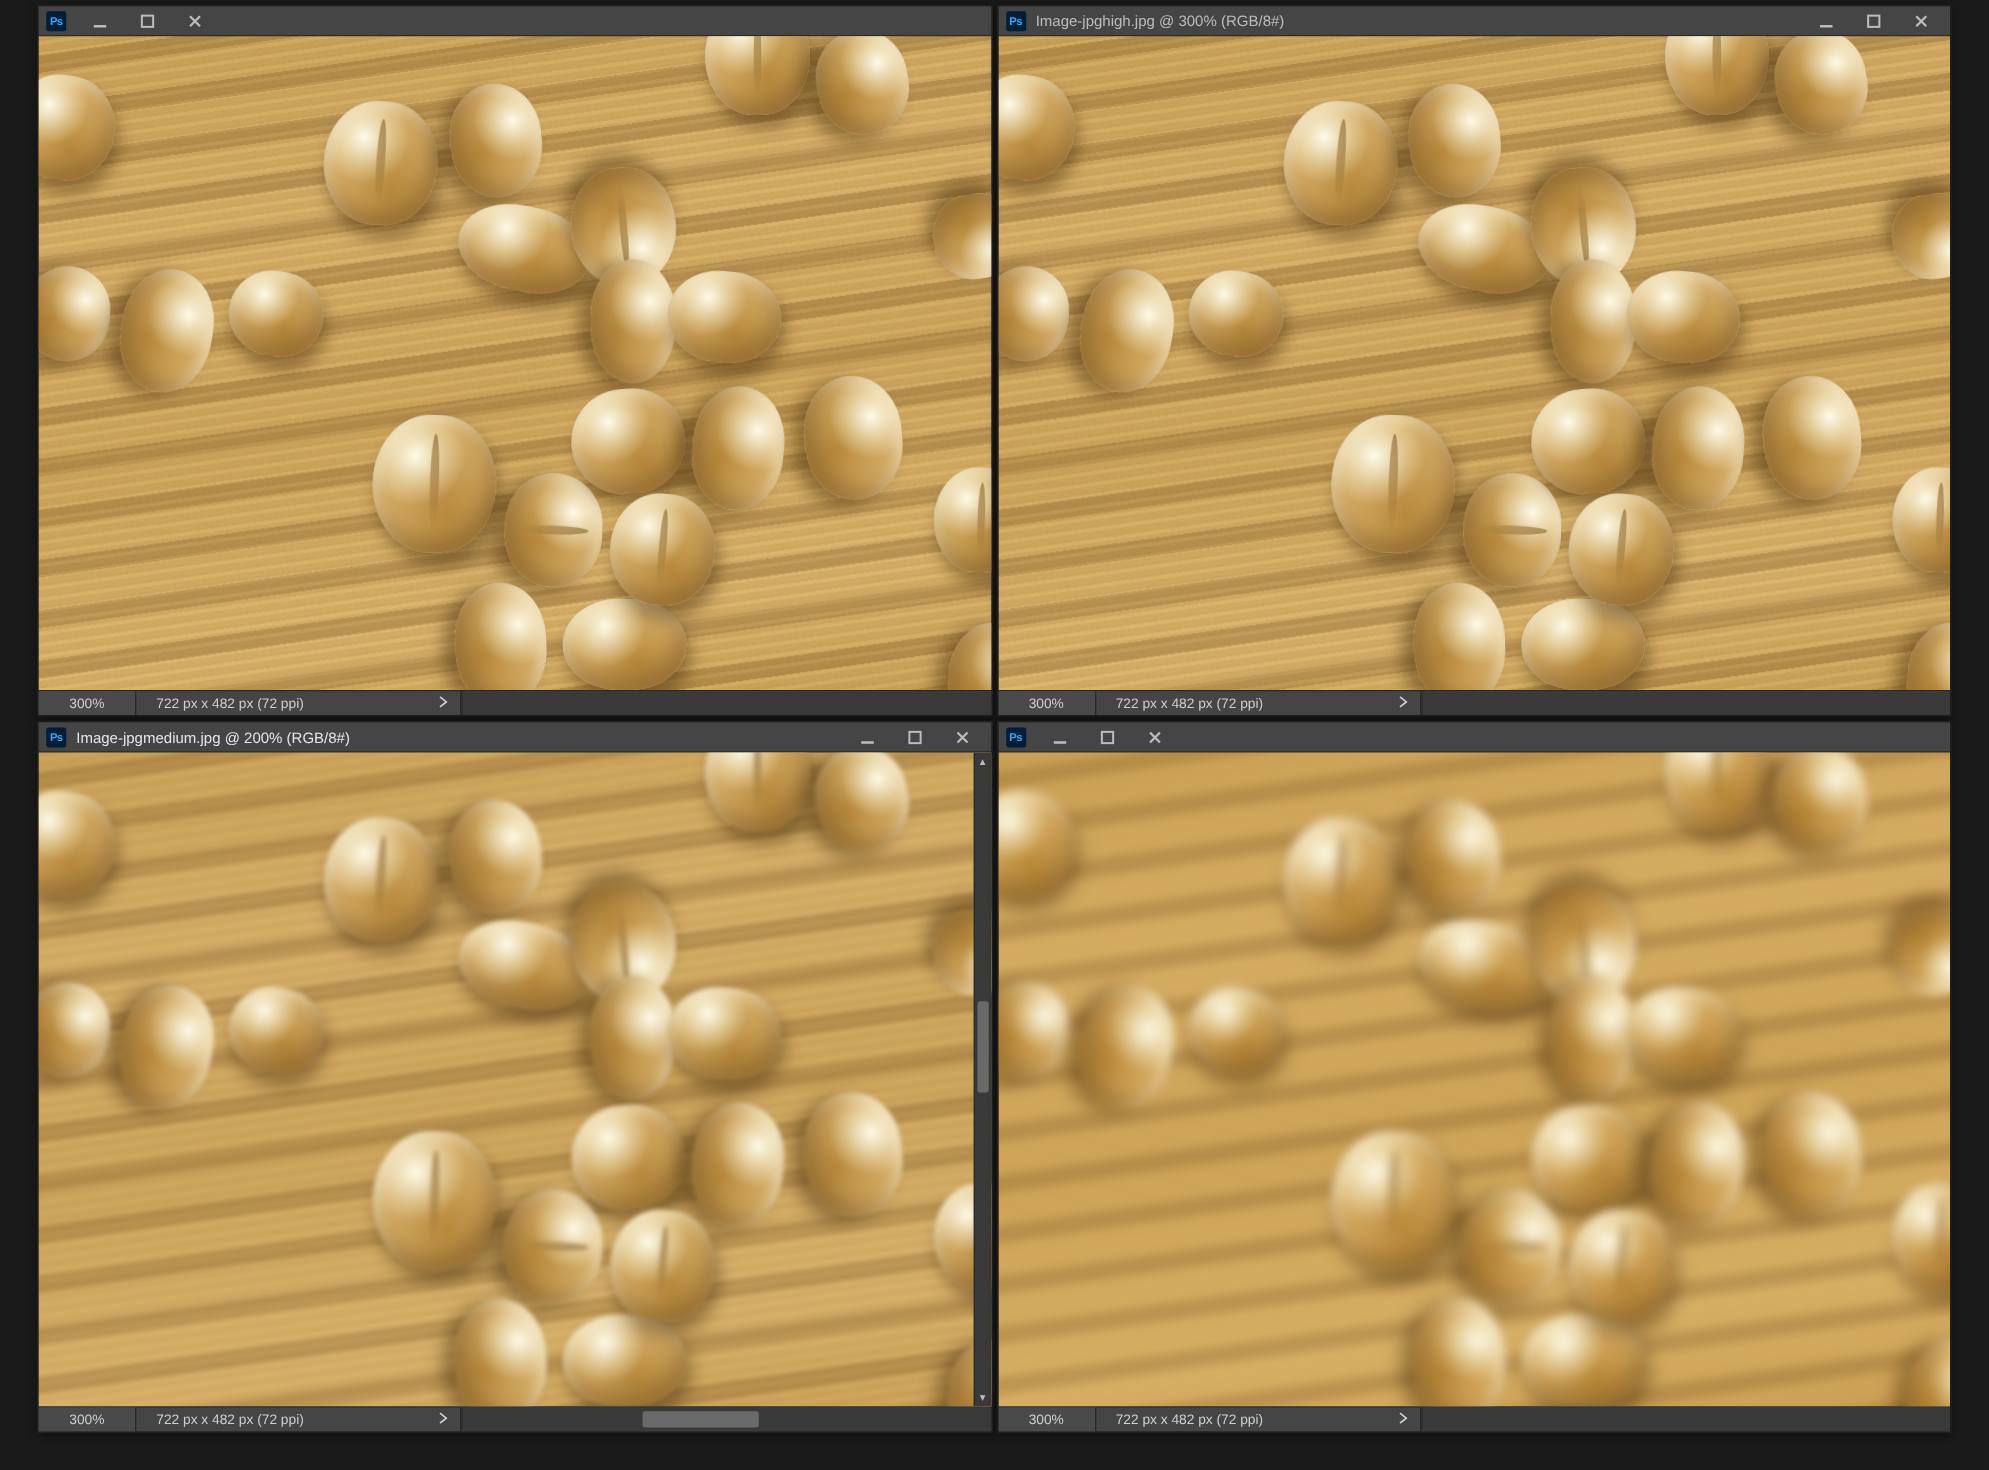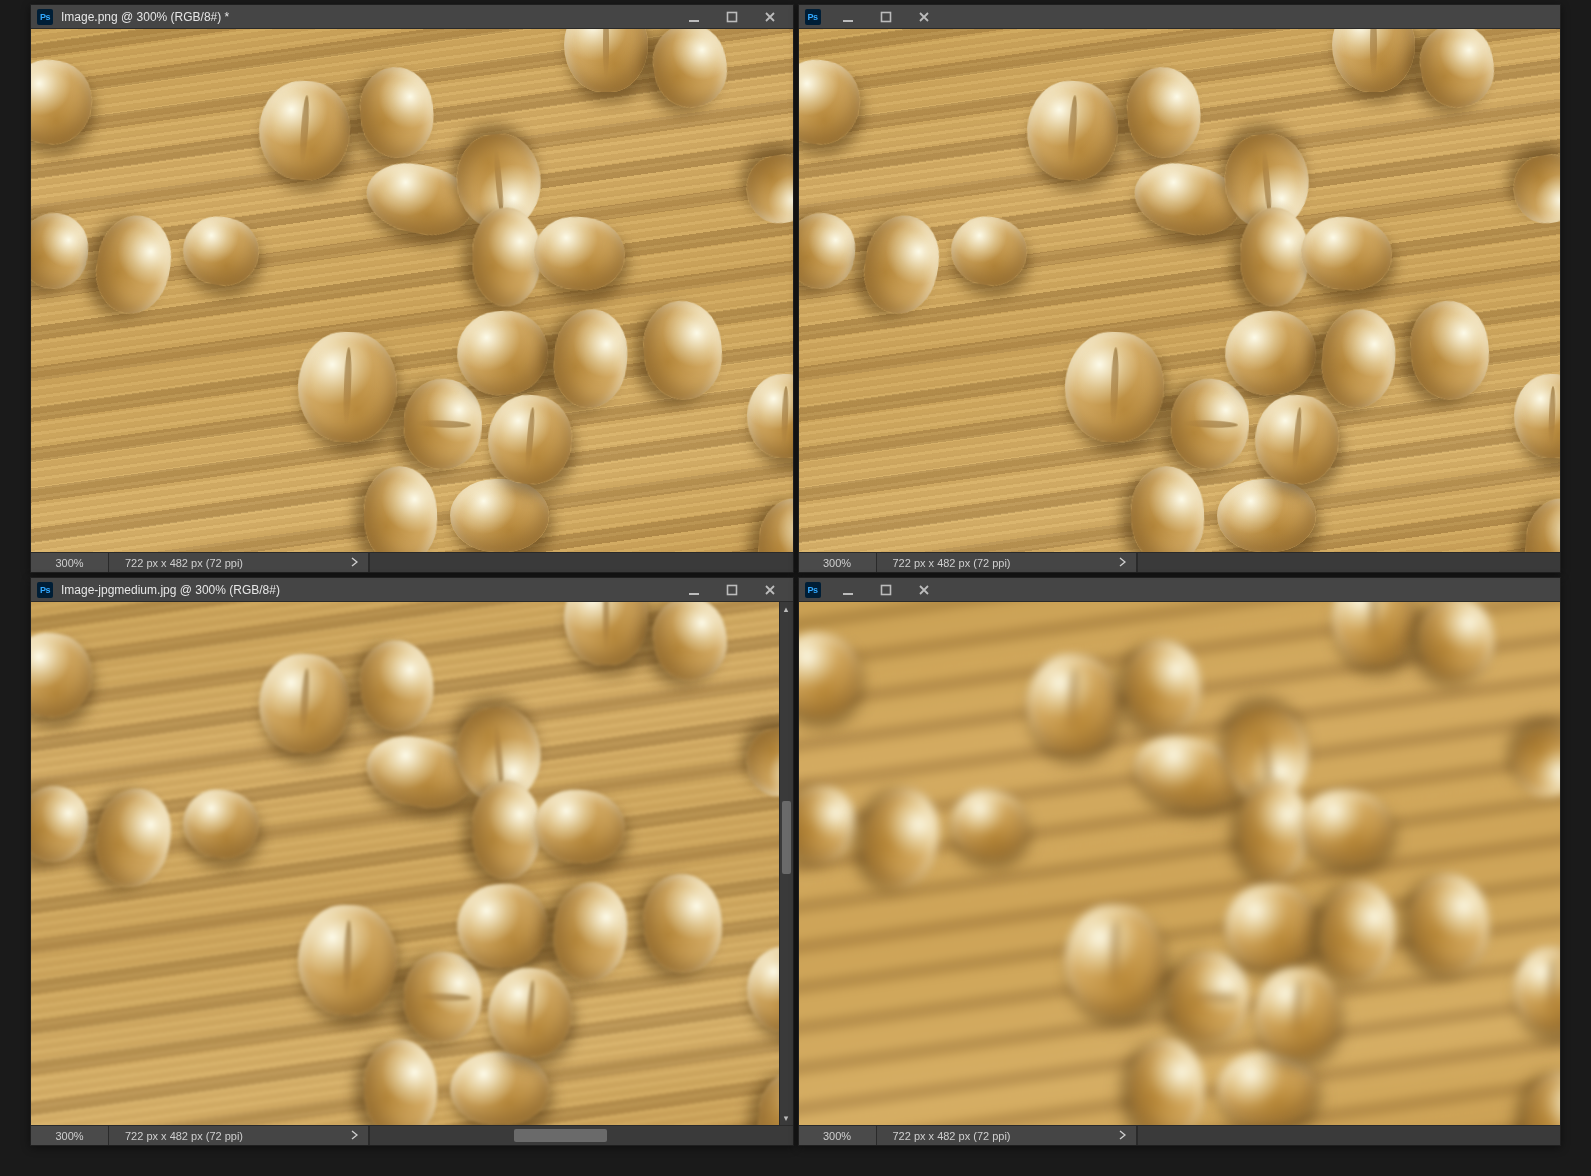--- a/index.html
+++ b/index.html
@@ -164,21 +164,20 @@
     position:absolute; top:3px; bottom:3px; background:#6a6a6a; border-radius:2px;
   }
 </style>
 </head>
 <body>
 
 <div class="workspace" id="workspace">
   <div class="doc-window active ">
     <div class="titlebar">
       <div class="ps-icon">Ps</div>
-      <div class="title-text">Image.png @ 300% (RGB/8#) *</div>
       <div class="win-controls">
         <div class="win-btn">
             <svg viewBox="0 0 12 12">
               <rect x="1" y="9" width="10" height="2" fill="currentColor"></rect>
             </svg>
           </div>
         <div class="win-btn">
             <svg viewBox="0 0 12 12">
               <rect x="1.5" y="1.5" width="9" height="9" fill="none" stroke="currentColor" stroke-width="1.6"></rect>
             </svg>
@@ -228,20 +227,21 @@
             </svg></span>
       </div>
       <div class="hscroll">
         
       </div>
     </div>
   </div>
   <div class="doc-window  ">
     <div class="titlebar">
       <div class="ps-icon">Ps</div>
+      <div class="title-text">Image-jpghigh.jpg @ 300% (RGB/8#)</div>
       <div class="win-controls">
         <div class="win-btn">
             <svg viewBox="0 0 12 12">
               <rect x="1" y="9" width="10" height="2" fill="currentColor"></rect>
             </svg>
           </div>
         <div class="win-btn">
             <svg viewBox="0 0 12 12">
               <rect x="1.5" y="1.5" width="9" height="9" fill="none" stroke="currentColor" stroke-width="1.6"></rect>
             </svg>
@@ -291,21 +291,21 @@
             </svg></span>
       </div>
       <div class="hscroll">
         
       </div>
     </div>
   </div>
   <div class="doc-window active show-vscroll">
     <div class="titlebar">
       <div class="ps-icon">Ps</div>
-      <div class="title-text">Image-jpgmedium.jpg @ 300% (RGB/8#)</div>
+      <div class="title-text">Image-jpgmedium.jpg @ 200% (RGB/8#)</div>
       <div class="win-controls">
         <div class="win-btn">
             <svg viewBox="0 0 12 12">
               <rect x="1" y="9" width="10" height="2" fill="currentColor"></rect>
             </svg>
           </div>
         <div class="win-btn">
             <svg viewBox="0 0 12 12">
               <rect x="1.5" y="1.5" width="9" height="9" fill="none" stroke="currentColor" stroke-width="1.6"></rect>
             </svg>

